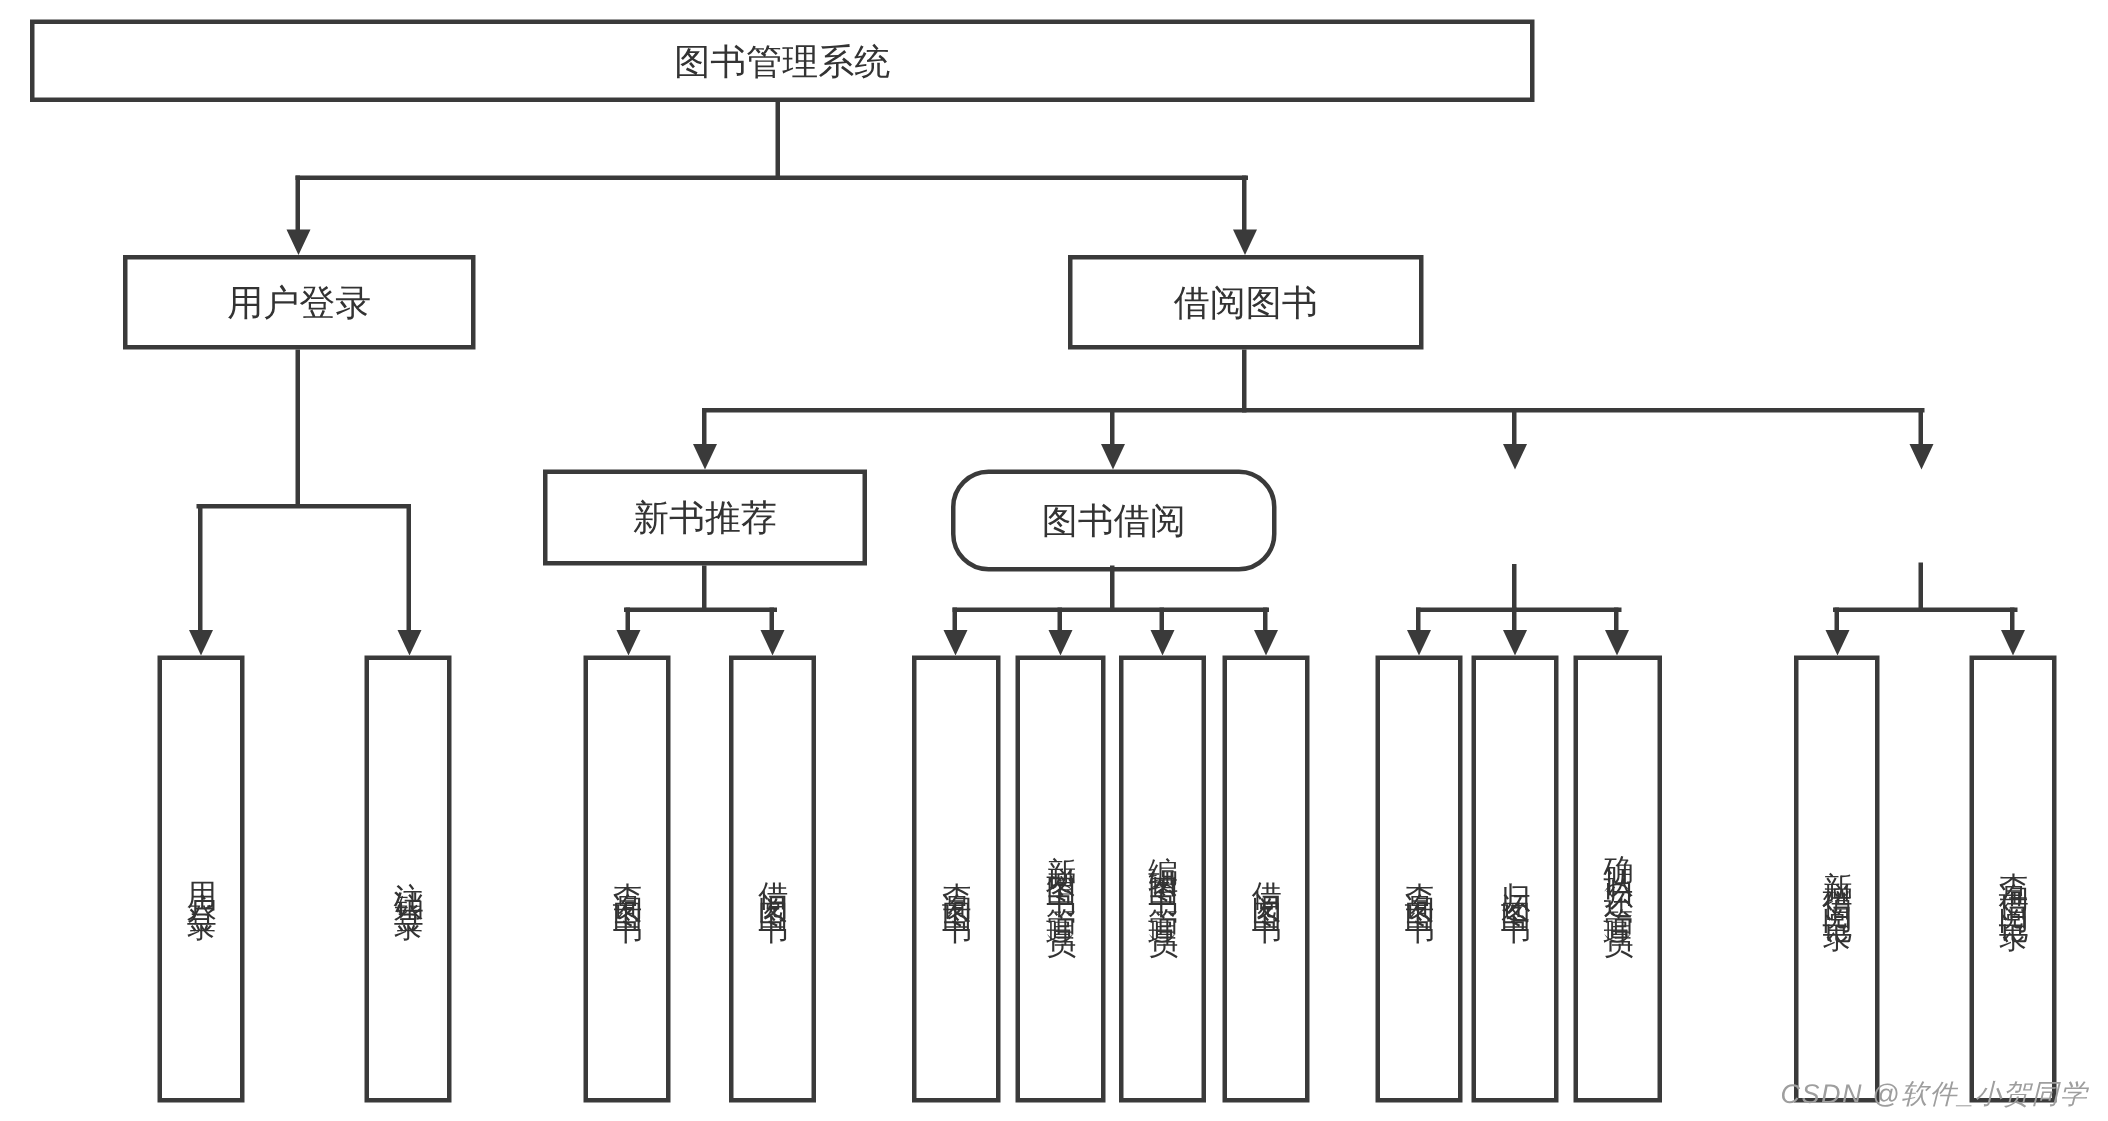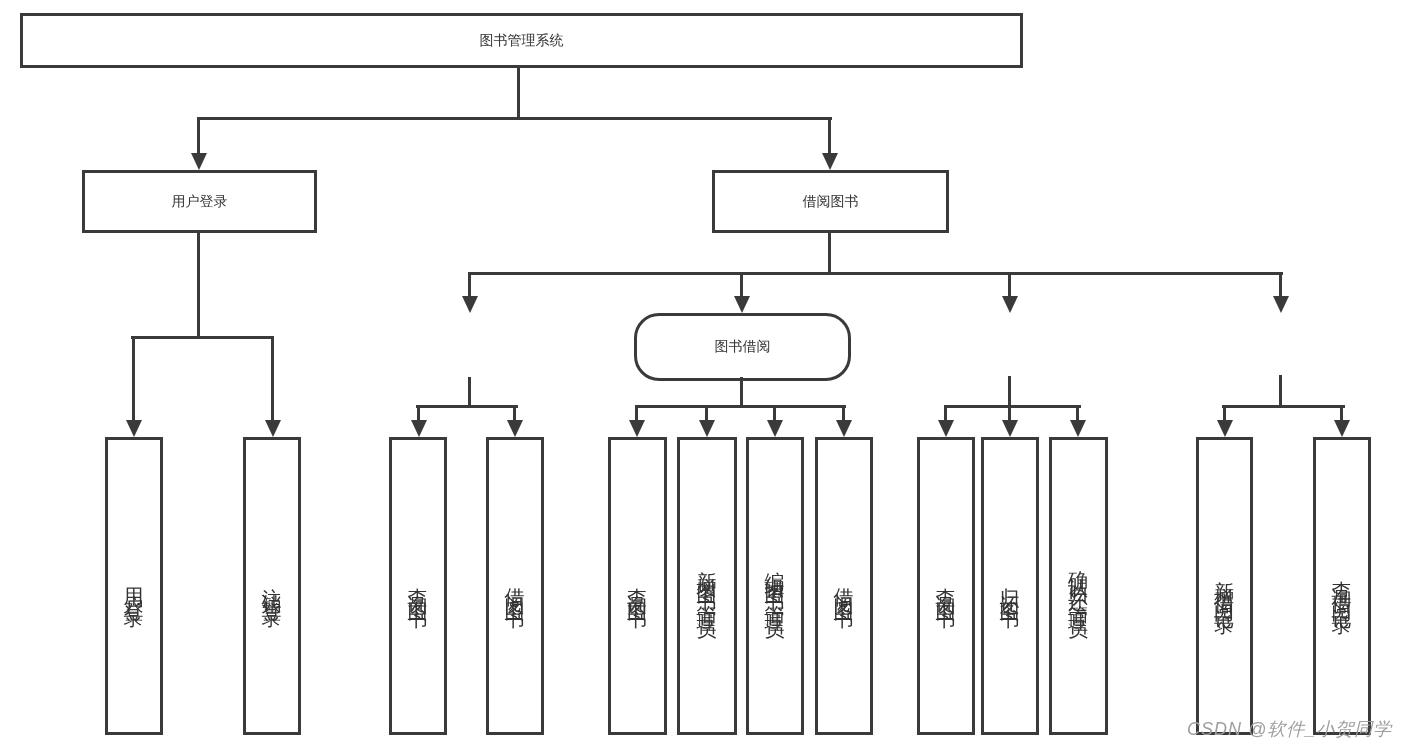--- a/index.html
+++ b/index.html
@@ -22,21 +22,21 @@
     position: absolute;
     box-sizing: border-box;
     border: 3px solid var(--line);
     background: var(--box-bg);
     display: flex;
     align-items: center;
     justify-content: center;
     color: var(--text);
   }
   .box.h span {
-    font-size: 14px;
+    font-size: 24px;
     white-space: nowrap;
   }
   .box.v span {
     writing-mode: vertical-lr;
     text-orientation: mixed;
     font-size: 20px;
     letter-spacing: 7px;
     line-height: 1;
   }
   .line {
@@ -89,20 +89,23 @@
   <div class="line" style="left:468px; top:272px; width:815px; height:3px;"></div>
   <div class="line" style="left:468px; top:272px; width:3px; height:26px;"></div>
   <div class="arrow" style="left:462px; top:296px;"></div>
   <div class="line" style="left:740px; top:272px; width:3px; height:26px;"></div>
   <div class="arrow" style="left:734px; top:296px;"></div>
   <div class="line" style="left:1008px; top:272px; width:3px; height:26px;"></div>
   <div class="arrow" style="left:1002px; top:296px;"></div>
   <div class="line" style="left:1279px; top:272px; width:3px; height:26px;"></div>
   <div class="arrow" style="left:1273px; top:296px;"></div>
 
+  <div class="box h" style="left:362px; top:313px; width:216px; height:64px;">
+    <span>新书推荐</span>
+  </div>
   <div class="box h" style="left:634px; top:313px; width:217px; height:68px;border-radius:25px;">
     <span>图书借阅</span>
   </div>
 
   <div class="line" style="left:197px; top:233px; width:3px; height:104px;"></div>
   <div class="line" style="left:131px; top:336px; width:143px; height:3px;"></div>
   <div class="line" style="left:132px; top:336px; width:3px; height:86px;"></div>
   <div class="arrow" style="left:126px; top:420px;"></div>
   <div class="line" style="left:271px; top:336px; width:3px; height:86px;"></div>
   <div class="arrow" style="left:265px; top:420px;"></div>

